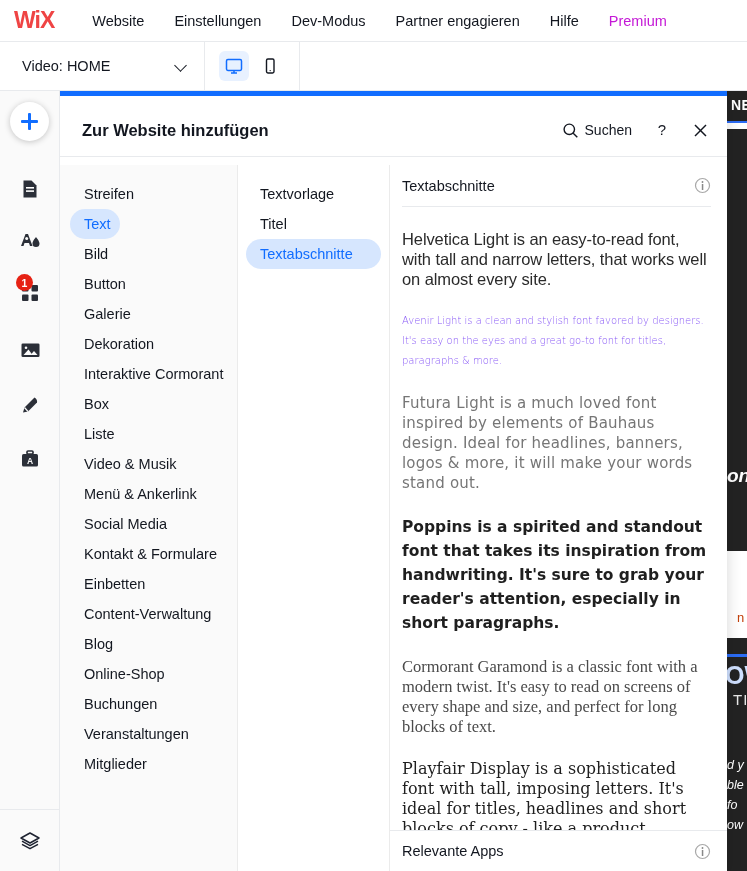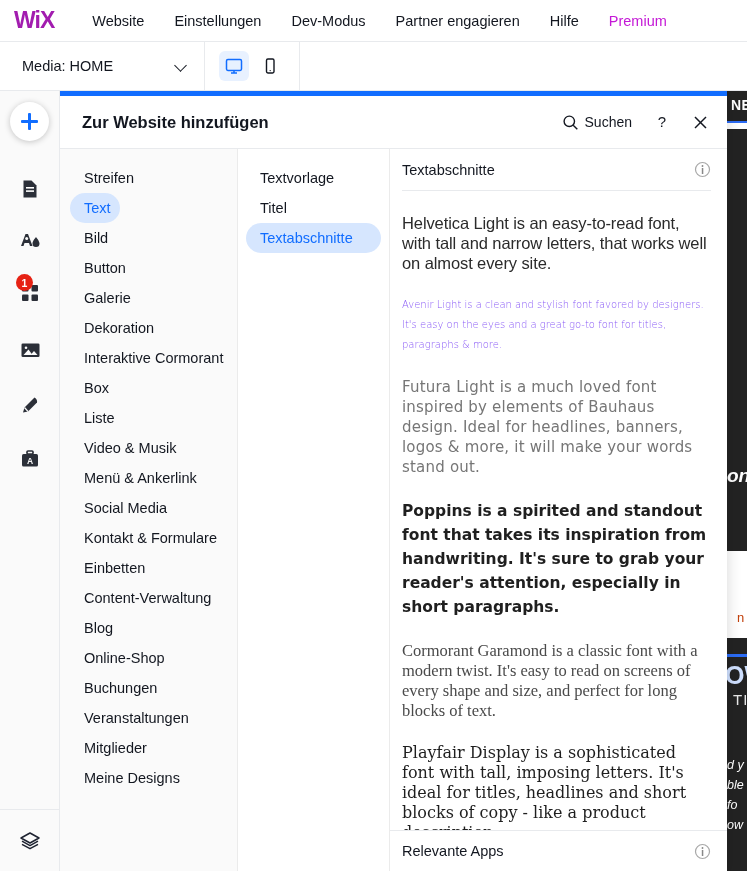--- a/index.html
+++ b/index.html
@@ -14,21 +14,21 @@
 
   
   .topnav {
     position: absolute; left: 0; top: 0; width: 747px; height: 42px;
     background: #fff; border-bottom: 1px solid #e8eaed;
     display: flex; align-items: center; z-index: 40;
   }
   .wix-logo {
     margin-left: 14px; margin-right: 38px;
     font-size: 23px; font-weight: 700; letter-spacing: -1px;
-    color: #a21caf; font-family: "Liberation Sans", sans-serif;
+    color: #ef4444; font-family: "Liberation Sans", sans-serif;
   }
   .nav-item {
     font-size: 14.5px; color: #131720; margin-right: 30px;
     cursor: pointer; white-space: nowrap;
   }
   .nav-item.premium { color: #c418d6; margin-right: 0; }
 
   
   .toolbar {
     position: absolute; left: 0; top: 42px; width: 747px; height: 49px;
@@ -116,21 +116,21 @@
   .pv-ne { left: 4px; top: 6px; font-size: 14px; font-weight: 700; letter-spacing: .5px; }
   .pv-on { left: 0px; top: 374px; font-size: 19px; font-style: italic; font-weight: 700; }
   .pv-ne2 { left: 2px; top: 519px; font-size: 13px; color: #333; }
   .pv-sm { position: absolute; left: 0px; color: #fff; font-size: 12.5px; font-style: italic; white-space: nowrap; }
 
   
   .panel {
     position: absolute; left: 60px; top: 91px; width: 667px; height: 780px;
     background: #fff; z-index: 30;
     box-shadow: 0 2px 14px rgba(0,0,0,.16);
-    display: flex; flex-direction: column; overflow: hidden;
+    display: flex; flex-direction: column; overflow: hidden; gap: 8px;
   }
   .panel-topbar { height: 5px; background: #116dff; flex: none; }
   .panel-header {
     height: 53px; flex: none; border-bottom: 1px solid #e8eaed;
     display: flex; align-items: center; padding: 0 18px 0 22px;
   }
   .panel-title { font-size: 16.5px; font-weight: 700; color: #131720; flex: 1; }
   .hdr-btn {
     display: flex; align-items: center; gap: 6px; cursor: pointer;
     font-size: 14px; color: #131720; margin-left: 22px;
@@ -198,21 +198,21 @@
     <div class="nav-item">Einstellungen</div>
     <div class="nav-item">Dev-Modus</div>
     <div class="nav-item">Partner engagieren</div>
     <div class="nav-item">Hilfe</div>
     <div class="nav-item premium">Premium</div>
   </div>
 
   <div class="toolbar">
     <div class="page-select">
       <div class="label">
-        <span>Media:</span>
+        <span>Video:</span>
         <b>HOME</b>
       </div>
       <div class="chev"></div>
     </div>
     <div class="divider-v"></div>
     <div class="viewmodes">
       <div class="vm active">
         <svg width="20" height="20" viewBox="0 0 20 20">
           <rect x="2.5" y="3.5" width="15" height="11" rx="1.4" fill="none" stroke="#116dff" stroke-width="1.5"></rect>
           <line x1="7" y1="17" x2="13" y2="17" stroke="#116dff" stroke-width="1.5"></line>
@@ -360,21 +360,20 @@
         <div class="cat">Menü &amp; Ankerlink</div>
         <div class="cat">Social Media</div>
         <div class="cat">Kontakt &amp; Formulare</div>
         <div class="cat">Einbetten</div>
         <div class="cat">Content-Verwaltung</div>
         <div class="cat">Blog</div>
         <div class="cat">Online-Shop</div>
         <div class="cat">Buchungen</div>
         <div class="cat">Veranstaltungen</div>
         <div class="cat">Mitglieder</div>
-        <div class="cat">Meine Designs</div>
       </div>
 
       <div class="col-subs">
         <div class="sub">Textvorlage</div>
         <div class="sub">Titel</div>
         <div class="sub sel">Textabschnitte</div>
       </div>
 
       <div class="col-content">
         <div class="content-inner">

